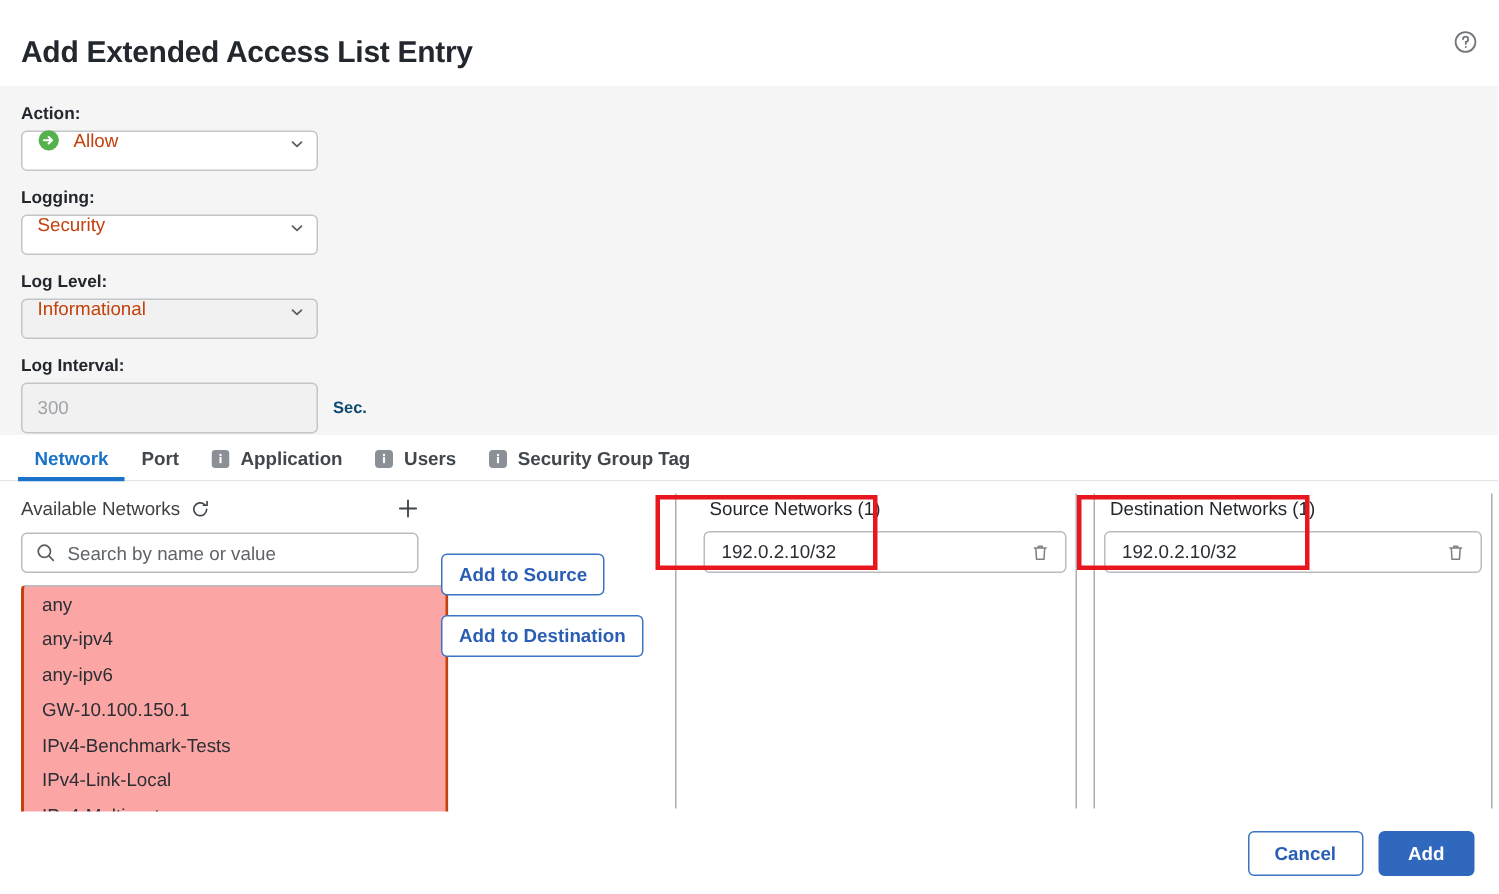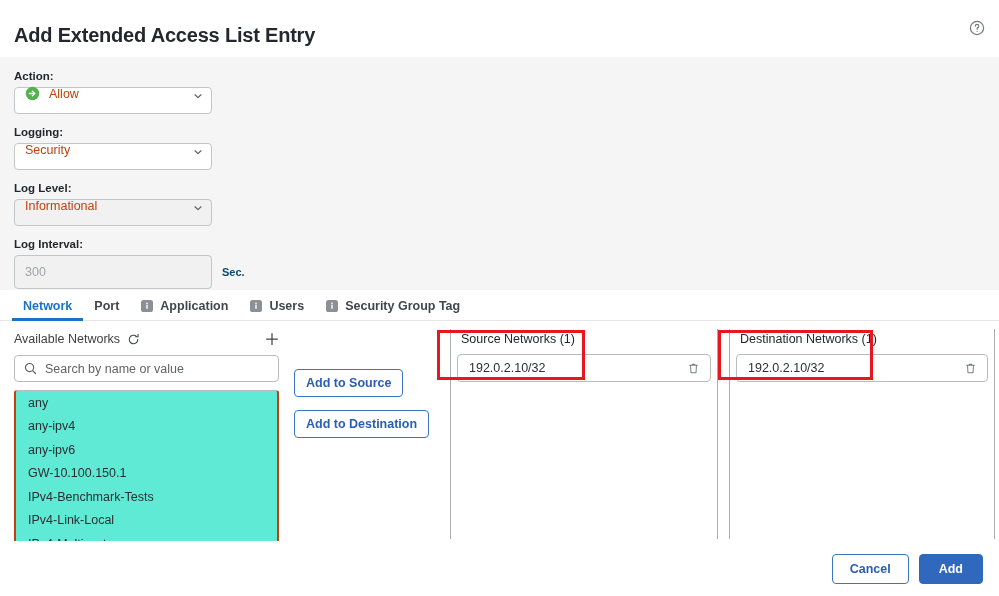--- a/index.html
+++ b/index.html
@@ -205,27 +205,27 @@
     flex: 1;
     font-size: 12.5px;
     font-family: "Liberation Sans", sans-serif;
     color: #2b2f33;
     background: transparent;
   }
   .search-input::placeholder { color: #5f6469; }
 
   .net-list {
     margin-top: 8px;
-    width: 265px;
+    width: 285px;
     height: 157px;
     border: 2px solid #c2410c;
     border-top: 1px solid #b9bcbe;
     border-radius: 3px;
     overflow: hidden;
-    background: #5eead4;
+    background: #fca5a5;
   }
   .net-item {
     height: 23.5px;
     display: flex;
     align-items: center;
     padding-left: 12px;
     font-size: 12.5px;
     color: #2b2f33;
     cursor: pointer;
   }
@@ -256,21 +256,21 @@
 
   
   .col-source {
     position: absolute;
     left: 450px;
     top: 8px;
     width: 268px;
     height: 210px;
     border-left: 1px solid #a9adb1;
     border-right: 1px solid #a9adb1;
-    padding-left: 0;
+    padding-left: 12px;
   }
   .col-dest {
     position: absolute;
     left: 729px;
     top: 8px;
     width: 266px;
     height: 210px;
     border-left: 1px solid #a9adb1;
     border-right: 1px solid #a9adb1;
   }

